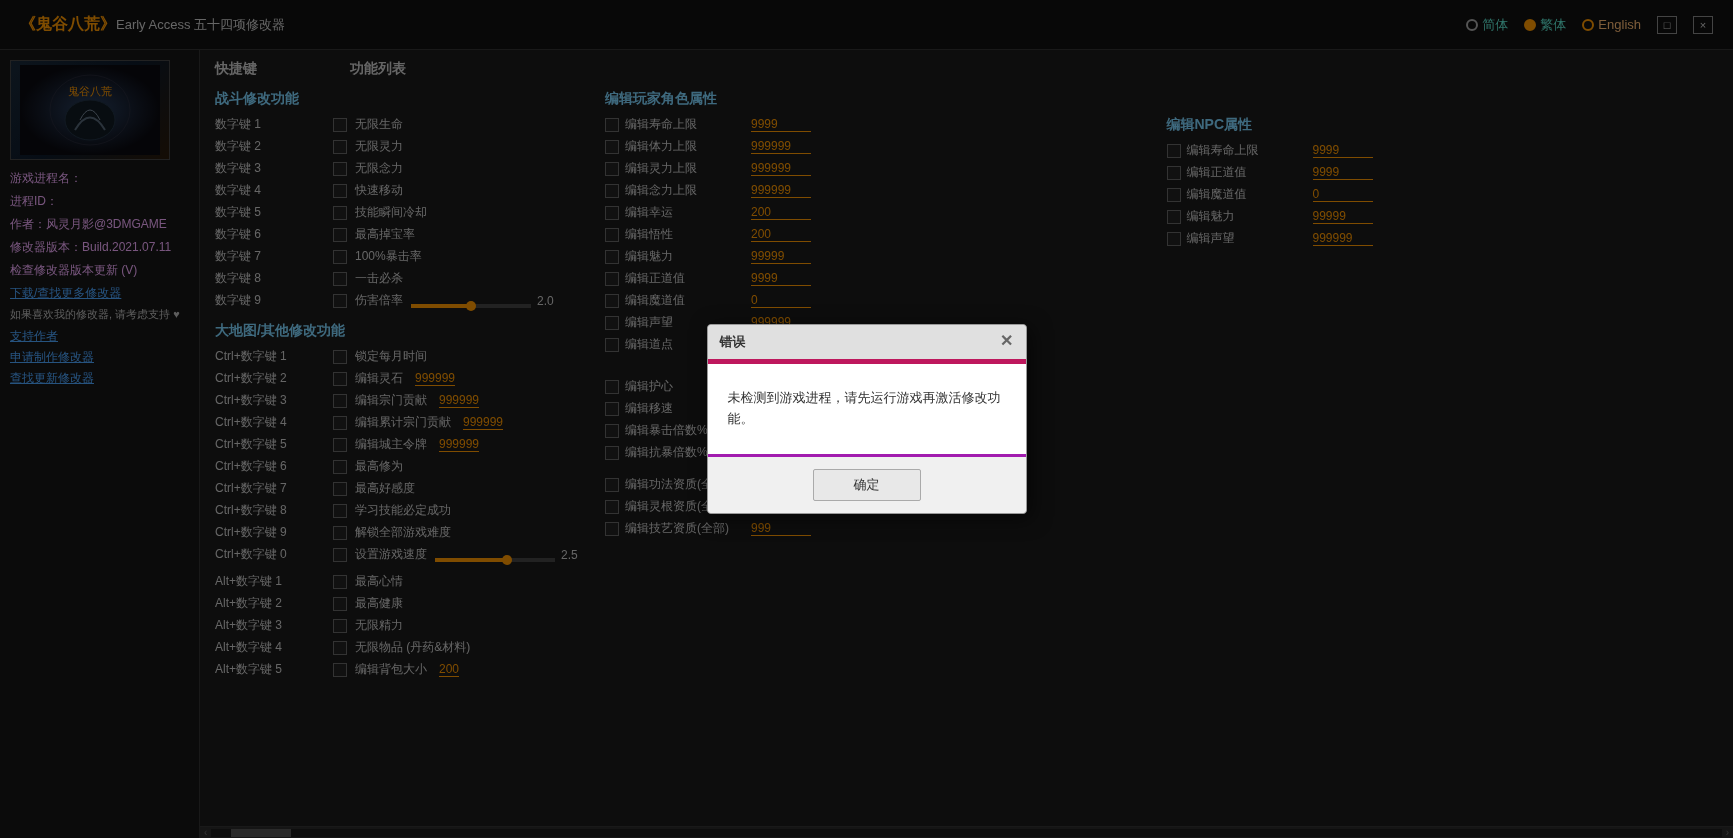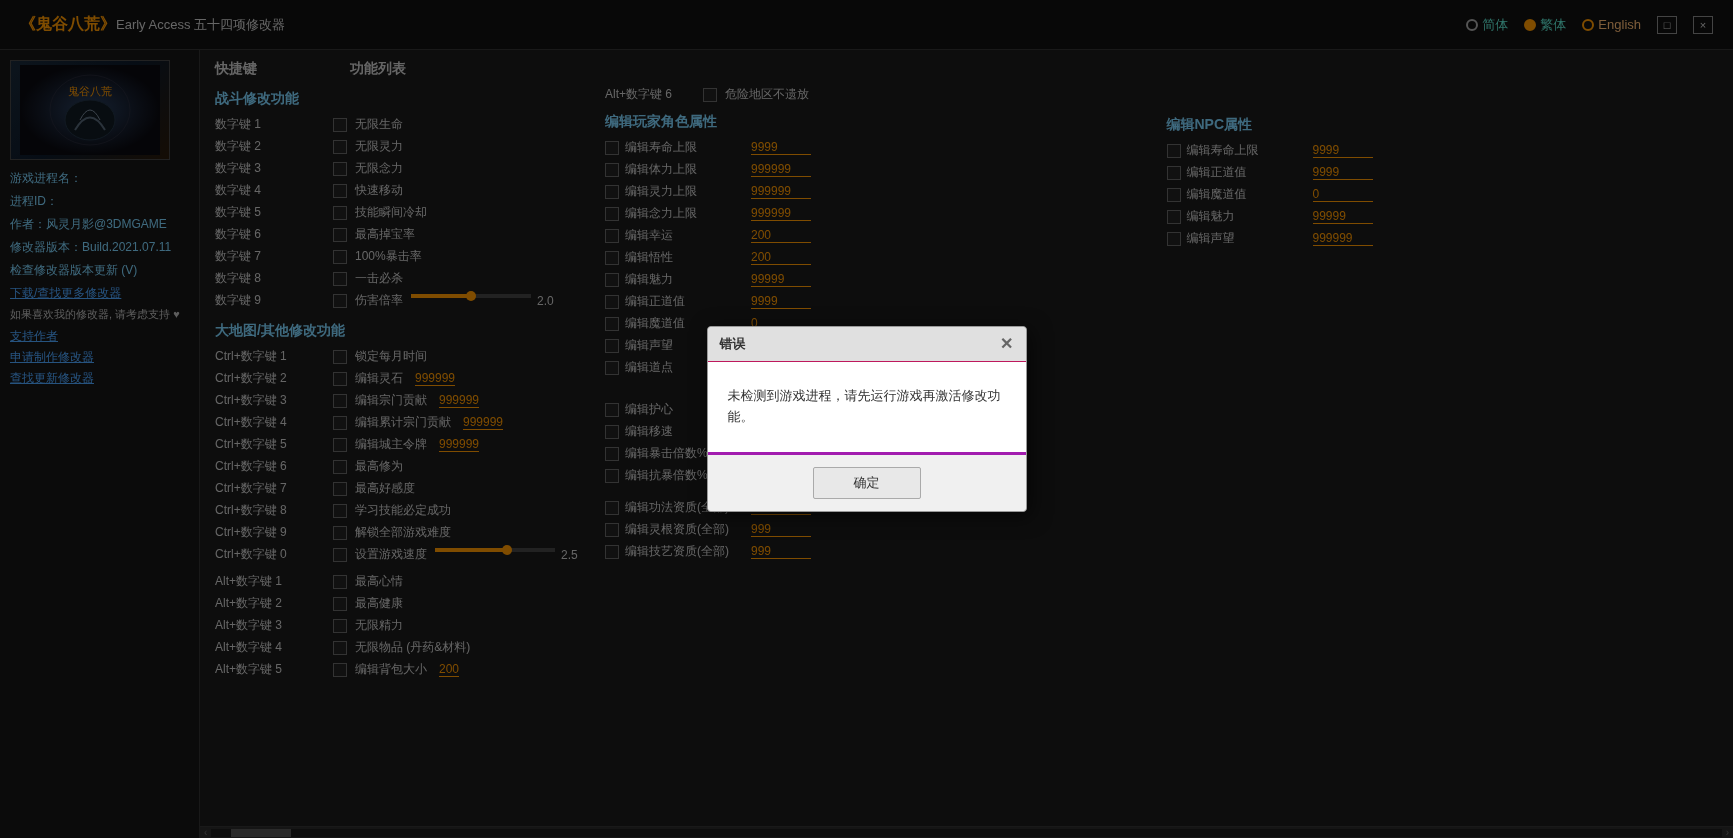--- a/index.html
+++ b/index.html
@@ -92,21 +92,21 @@
       display: flex;
       align-items: center;
       justify-content: center;
       margin-bottom: 10px;
       position: relative;
       overflow: hidden;
     }
     .sidebar-field {
       margin-bottom: 6px;
       font-size: 12px;
-      color: #7dd3fc;
+      color: #f0abfc;
     }
     .sidebar-link {
       color: #4da6ff;
       cursor: pointer;
       font-size: 12px;
       display: block;
       margin: 4px 0;
       text-decoration: underline;
     }
     .sidebar-text {
@@ -141,21 +141,21 @@
       background: #222;
       flex-shrink: 0;
       cursor: pointer;
     }
     .feature-name {
       color: #ccc;
       font-size: 12px;
     }
     .slider-container {
       display: flex;
-      align-items: flex-start;
+      align-items: flex-end;
       gap: 6px;
     }
     .slider-track {
       width: 120px;
       height: 4px;
       background: #444;
       position: relative;
     }
     .slider-fill {
       height: 100%;
@@ -209,24 +209,24 @@
     }
     .modal {
       background: #f0f0f0;
       border: 1px solid #999;
       border-radius: 4px;
       width: 320px;
       box-shadow: 4px 4px 20px rgba(0,0,0,0.6);
     }
     .modal-title-bar {
       background: #e0e0e0;
-      border-bottom: 1px solid #be185d;
+      border-bottom: 5px solid #be185d;
       padding: 8px 12px;
       display: flex;
-      align-items: center;
+      align-items: flex-start;
       justify-content: space-between;
       border-radius: 4px 4px 0 0;
     }
     .modal-title {
       color: #333;
       font-size: 13px;
       font-weight: bold;
     }
     .modal-close {
       color: #666;
@@ -484,27 +484,20 @@
             <span class="key-label">Alt+数字键 5</span>
             <div class="checkbox"></div>
             <span class="feature-name">编辑背包大小</span>
             <span style="color:#ff9900; font-size:12px; border-bottom:1px solid #ff9900; margin-left:4px;">200</span>
           </div>
         </div>
       </div>
 
       <div style="padding-top:0;">
 
-        <div style="margin-bottom:10px;">
-          <div class="feature-row">
-            <span class="key-label" style="min-width:90px;">Alt+数字键 6</span>
-            <div class="checkbox"></div>
-            <span class="feature-name">危险地区不遗放</span>
-          </div>
-        </div>
 
         <div class="section-header">编辑玩家角色属性</div>
 
         <div class="edit-row">
           <div class="edit-checkbox"></div>
           <span class="edit-label">编辑寿命上限</span>
           <span class="edit-value">9999</span>
         </div>
         <div class="edit-row">
           <div class="edit-checkbox"></div>

